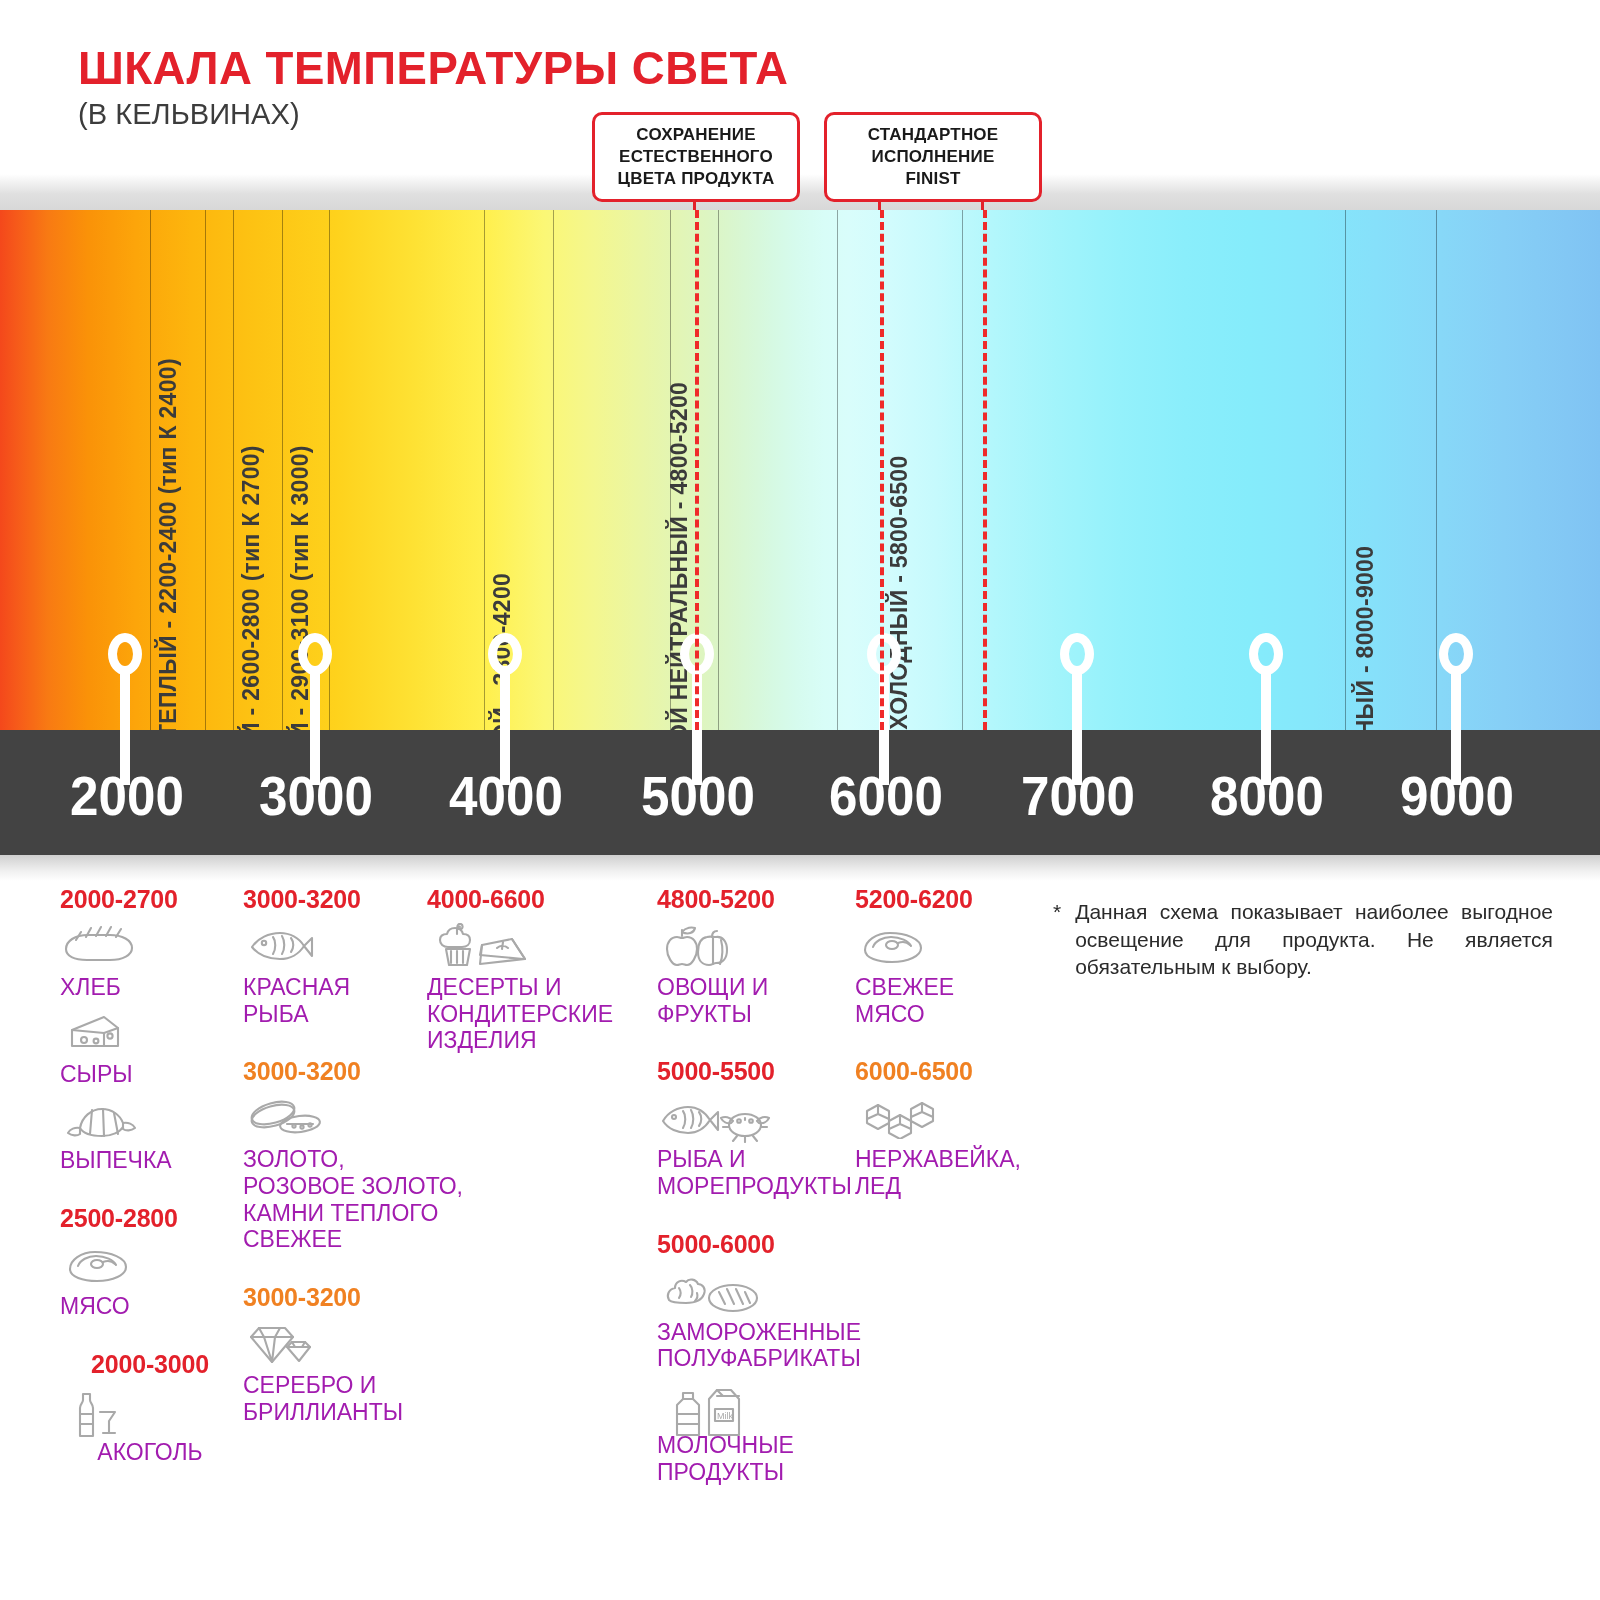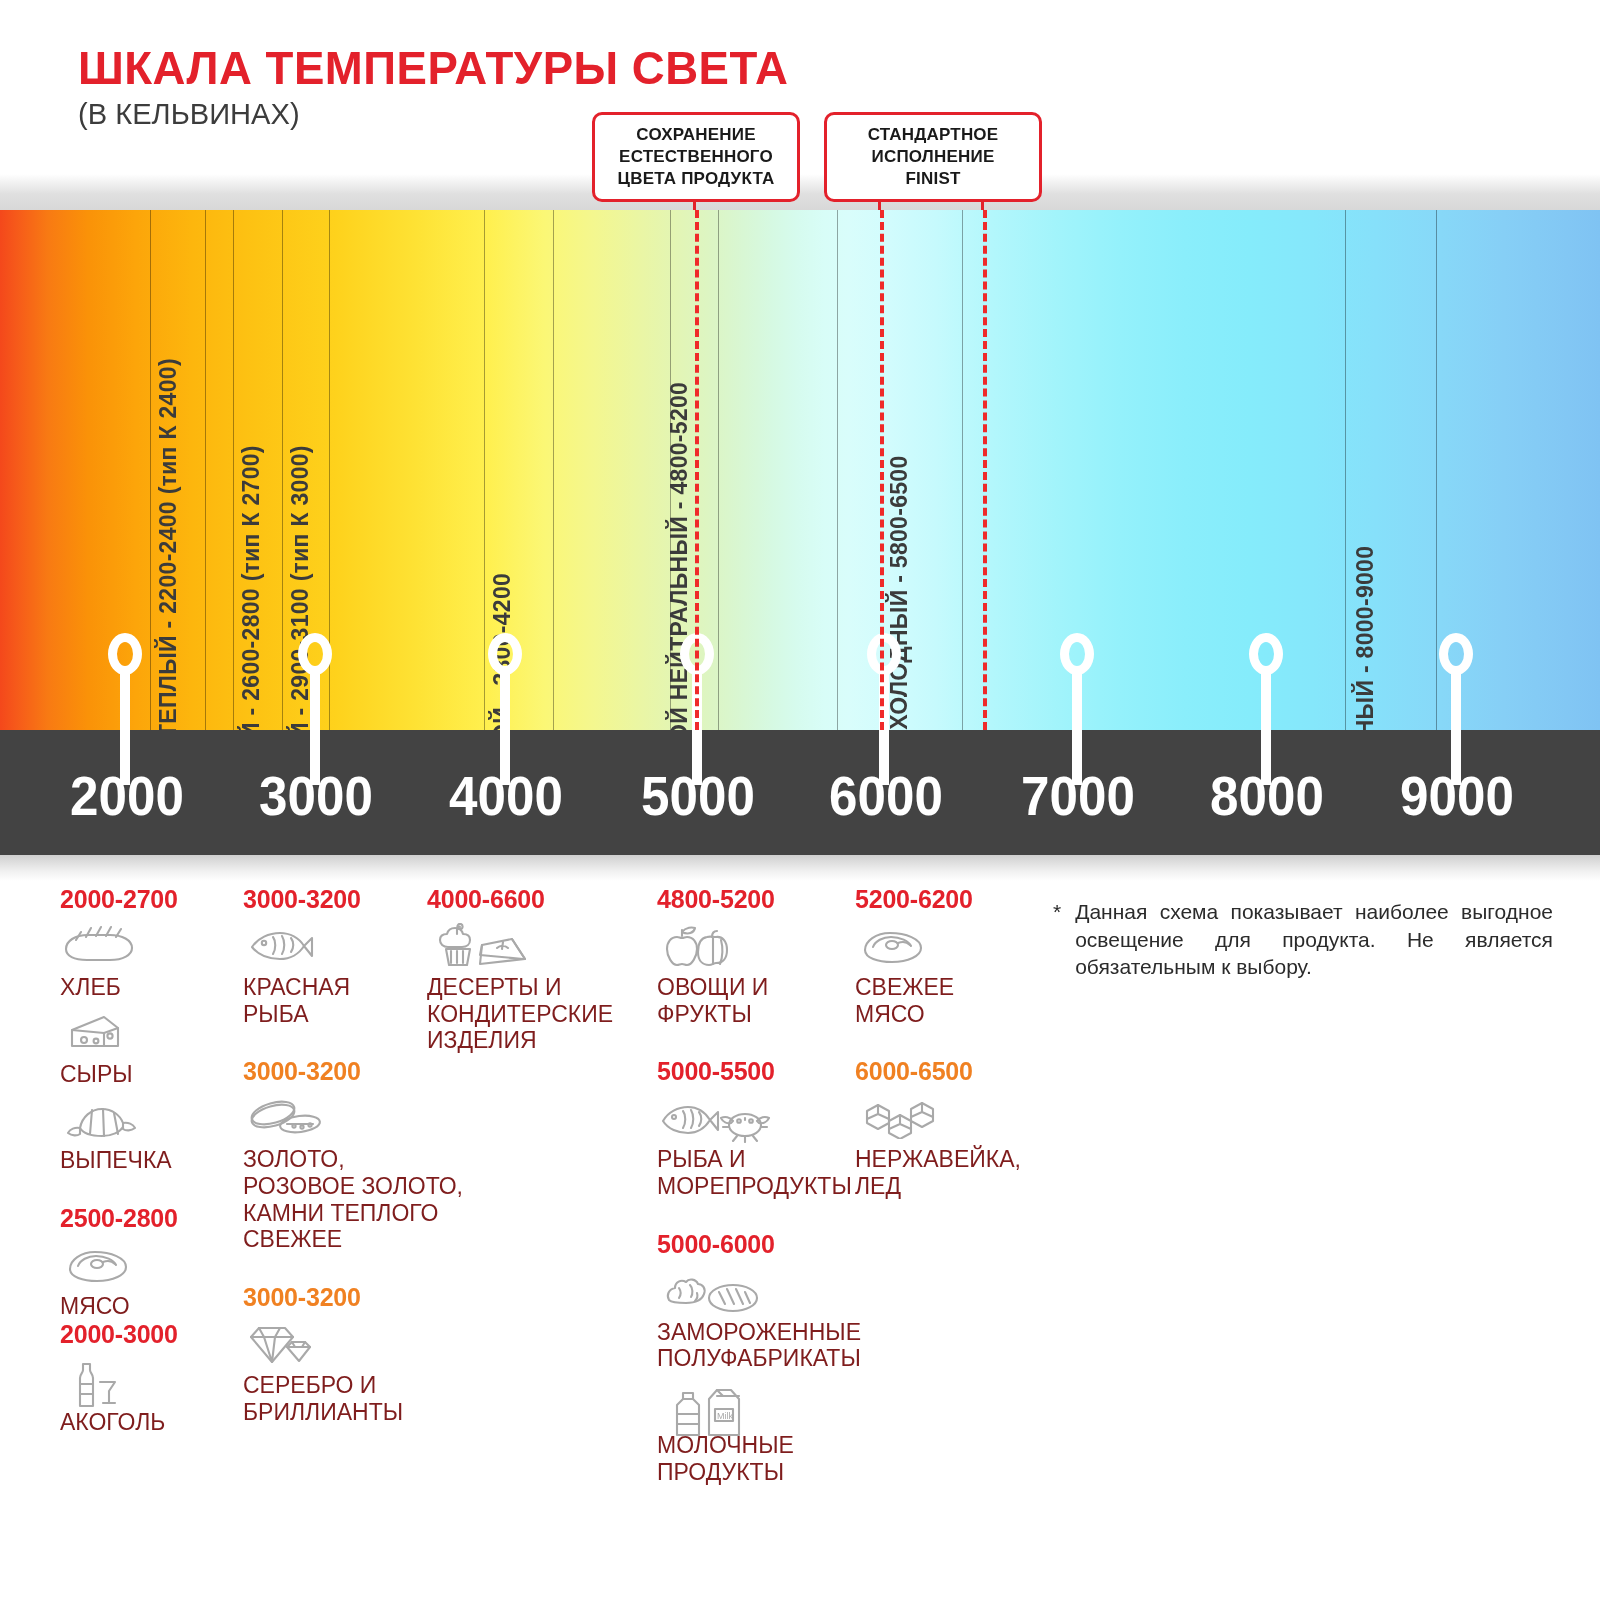--- a/index.html
+++ b/index.html
@@ -138,21 +138,21 @@
   .range {
     font-size: 25px; font-weight: bold; white-space: nowrap;
     letter-spacing: -0.2px;
   }
   .range.red { color: #e3212b; }
   .range.orange { color: #f08122; }
   .item { margin-top: 9px; }
   .item-icon { height: 46px; display: block; }
   .item-icon svg { display: block; }
   .item-label {
-    font-size: 23px; color: #7f1d1d; line-height: 1.16;
+    font-size: 23px; color: #a21caf; line-height: 1.16;
     margin-top: 5px; white-space: pre-line;
   }
 
   
   .footnote {
     position: absolute; left: 1053px; top: 898px; width: 500px;
     font-size: 21px; color: #2b2b2b; line-height: 1.32;
     display: flex; gap: 14px;
   }
   .footnote .star { flex: 0 0 auto; font-size: 21px; }
@@ -307,21 +307,21 @@
             <svg width="76" height="44" viewBox="0 0 76 44">
               <path fill="none" stroke="#a9a9a9" stroke-width="2.1" stroke-linecap="round" stroke-linejoin="round" d="M10 27c0-9 11-17 25-17 16 0 31 6 31 15 0 8-13 14-29 14C23 39 10 35 10 27z"></path>
               <path fill="none" stroke="#a9a9a9" stroke-width="2.1" stroke-linecap="round" stroke-linejoin="round" d="M18 24c2-6 10-10 18-10 9 0 18 4 20 9"></path>
               <ellipse fill="none" stroke="#a9a9a9" stroke-width="2.1" stroke-linecap="round" stroke-linejoin="round" cx="37" cy="22" rx="6" ry="4"></ellipse>
               <path fill="none" stroke="#a9a9a9" stroke-width="2.1" stroke-linecap="round" stroke-linejoin="round" d="M43 20c5-2 9-1 12 2"></path>
             </svg>
           </div>
           <div class="item-label">МЯСО</div>
         </div>
       </div>
-      <div class="group" style="">
+      <div class="group" style="margin-top: 30px; text-align: center;">
         <div class="range red">2000-3000</div>
         <div class="item">
           <div class="item-icon">
             <svg width="64" height="52" viewBox="0 0 64 52">
               <path fill="none" stroke="#a9a9a9" stroke-width="2.1" stroke-linecap="round" stroke-linejoin="round" d="M20 48V20c0-4 3-5 3-8V6h7v6c0 3 3 4 3 8v28z"></path>
               <path fill="none" stroke="#a9a9a9" stroke-width="2.1" stroke-linecap="round" stroke-linejoin="round" d="M20 26h13M20 36h13"></path>
               <path fill="none" stroke="#a9a9a9" stroke-width="2.1" stroke-linecap="round" stroke-linejoin="round" d="M40 24h15l-6 9v12"></path>
               <path fill="none" stroke="#a9a9a9" stroke-width="2.1" stroke-linecap="round" stroke-linejoin="round" d="M43 45h12"></path>
             </svg>
           </div>

